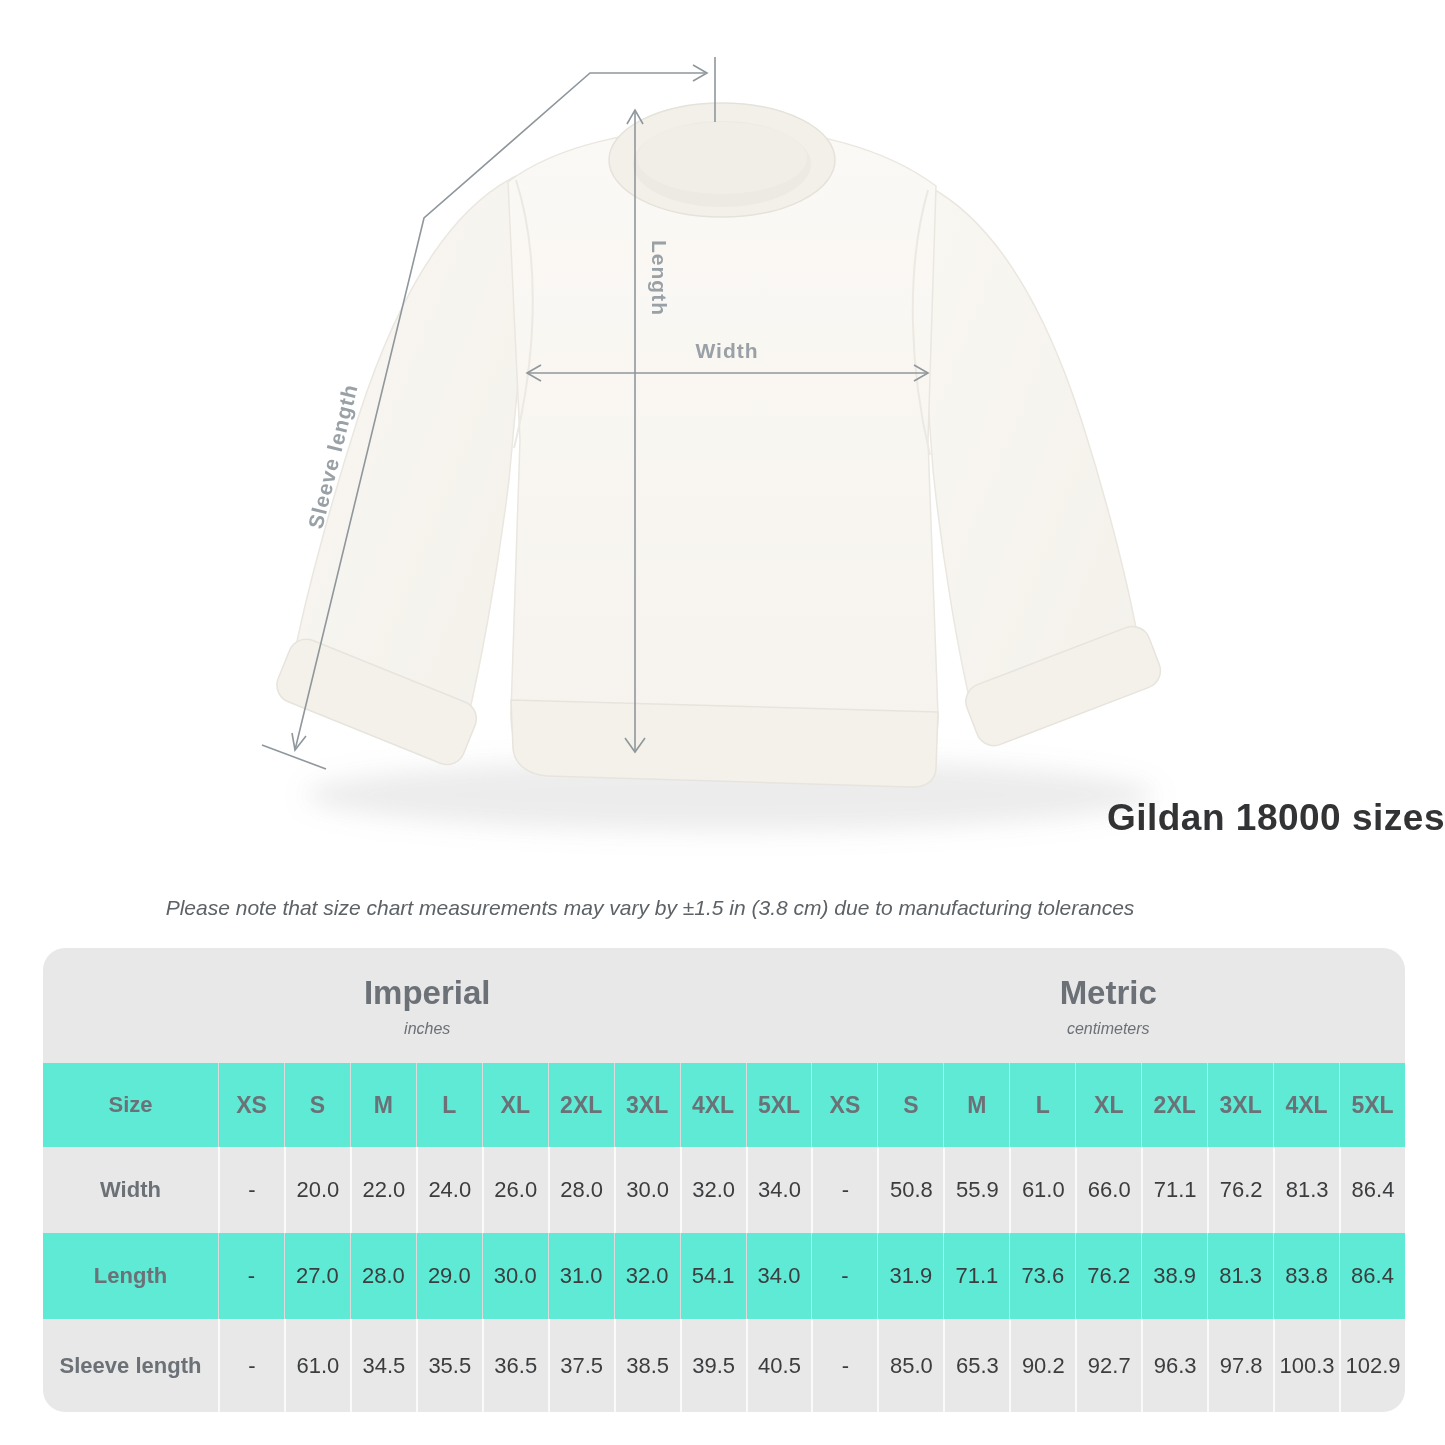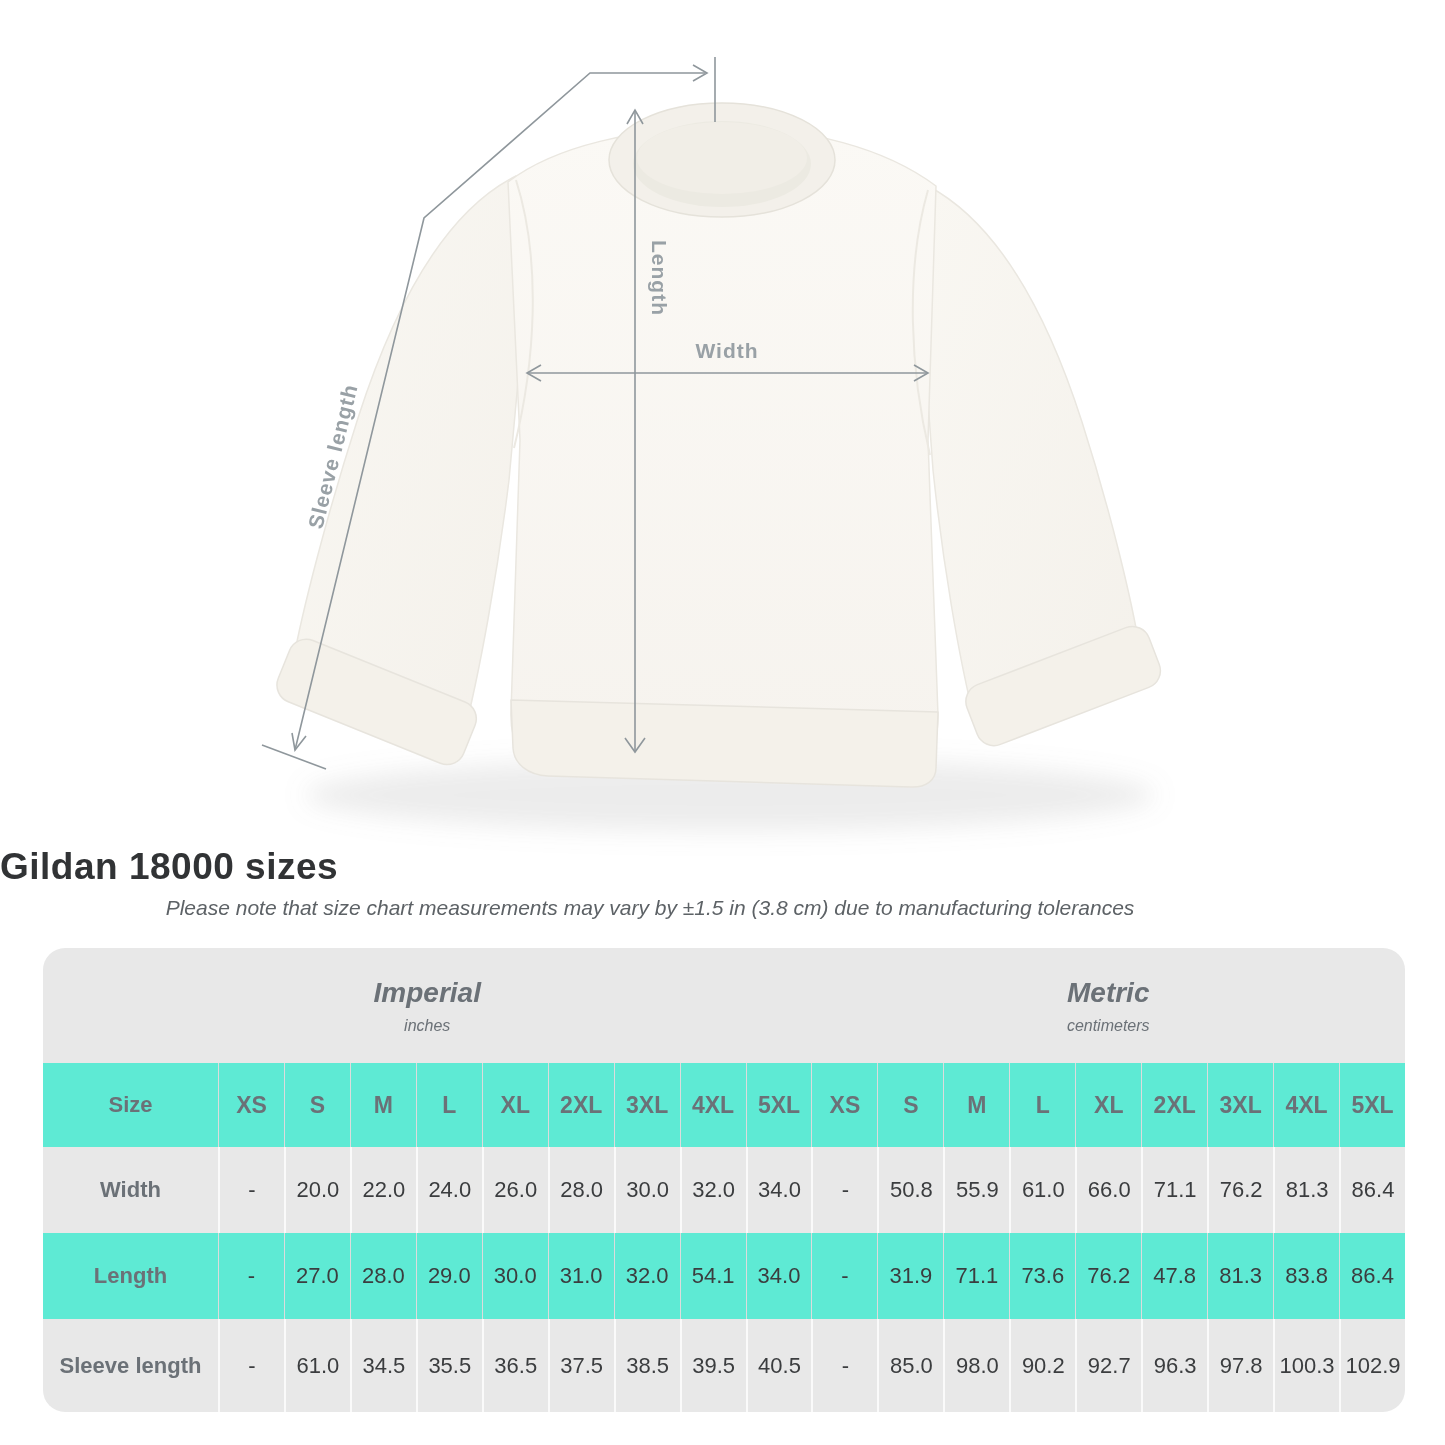--- a/index.html
+++ b/index.html
@@ -3,21 +3,21 @@
 <meta charset="utf-8">
 <style>
   html,body{margin:0;padding:0;background:#ffffff;}
   .scene{
     position:relative;width:1445px;height:1445px;background:#ffffff;overflow:hidden;
     font-family:"Liberation Sans", sans-serif;
   }
   svg{display:block;}
   .diagram-wrap{position:absolute;top:0;left:0;width:1445px;height:935px;}
   .page-title{
-    position:absolute;top:846px;left:0;width:1445px;text-align:left;
+    position:absolute;top:797px;left:0;width:1445px;text-align:right;
     font-size:37px;font-weight:bold;color:#313335;letter-spacing:.5px;
   }
   .page-subtitle{
     position:absolute;top:896px;left:0;width:1300px;text-align:center;
     font-size:21px;font-style:italic;color:#5d6266;
   }
   .size-table{
     position:absolute;left:43px;top:948px;width:1362px;height:464px;
     display:grid;grid-template-columns:175px repeat(18,1fr);
     grid-template-rows:115px 84px 86px 86px 93px;
@@ -28,21 +28,21 @@
     display:flex;align-items:center;justify-content:center;
     font-size:22px;color:#3b3d3f;white-space:nowrap;
   }
   .t-row.gray > .cell{background:#e8e8e8;}
   .t-row.white > .cell{background:#5eead4;}
   .t-row.white > .cell:not(.first){border-left:1px solid #dcdcdc;}
   .t-row.gray  > .cell:not(.first){border-left:2px solid #fafafa;}
   .unit-cell{background:#e8e8e8;display:flex;flex-direction:column;align-items:center;justify-content:center;gap:8px;}
   .unit-imperial{grid-column:1 / 11;}
   .unit-metric{grid-column:11 / 20;}
-  .unit-label{font-size:28px;font-weight:bold;font-style:italic;color:#6b7177;}
+  .unit-label{font-size:33px;font-weight:bold;color:#6b7177;}
   .unit-sub{font-size:16px;font-style:italic;color:#6b7177;}
   .head-cell{font-size:23px;font-weight:bold;color:#6b7177;}
   .row-label{font-size:22px;font-weight:bold;color:#6b7177;}
   .dim-label{font-weight:bold;letter-spacing:1px;}
 </style>
 </head>
 <body>
 
 <div class="scene">
 
@@ -186,40 +186,40 @@
       <div class="cell">30.0</div>
       <div class="cell">31.0</div>
       <div class="cell">32.0</div>
       <div class="cell">54.1</div>
       <div class="cell">34.0</div>
       <div class="cell">-</div>
       <div class="cell">31.9</div>
       <div class="cell">71.1</div>
       <div class="cell">73.6</div>
       <div class="cell">76.2</div>
-      <div class="cell">47.8</div>
+      <div class="cell">38.9</div>
       <div class="cell">81.3</div>
       <div class="cell">83.8</div>
       <div class="cell">86.4</div>
     </div>
 
     <div class="t-row gray">
       <div class="cell row-label first">Sleeve length</div>
       <div class="cell">-</div>
       <div class="cell">61.0</div>
       <div class="cell">34.5</div>
       <div class="cell">35.5</div>
       <div class="cell">36.5</div>
       <div class="cell">37.5</div>
       <div class="cell">38.5</div>
       <div class="cell">39.5</div>
       <div class="cell">40.5</div>
       <div class="cell">-</div>
       <div class="cell">85.0</div>
-      <div class="cell">98.0</div>
+      <div class="cell">65.3</div>
       <div class="cell">90.2</div>
       <div class="cell">92.7</div>
       <div class="cell">96.3</div>
       <div class="cell">97.8</div>
       <div class="cell">100.3</div>
       <div class="cell">102.9</div>
     </div>
 
   </div>
 </div>

